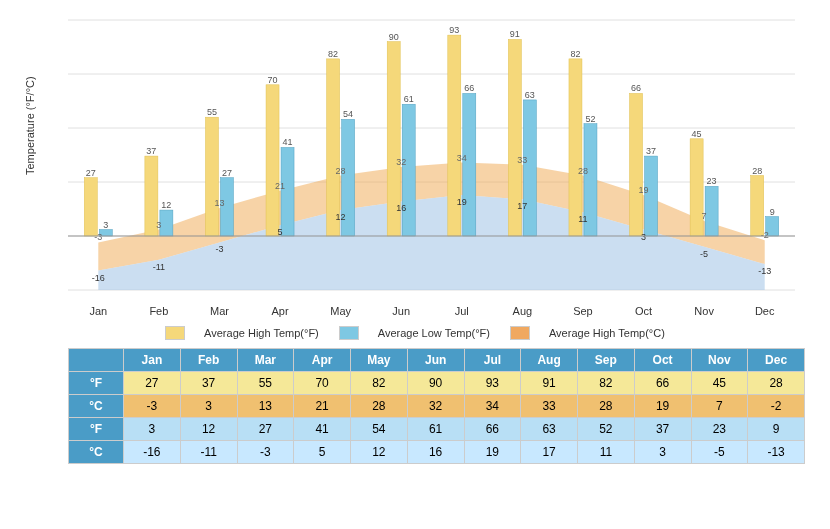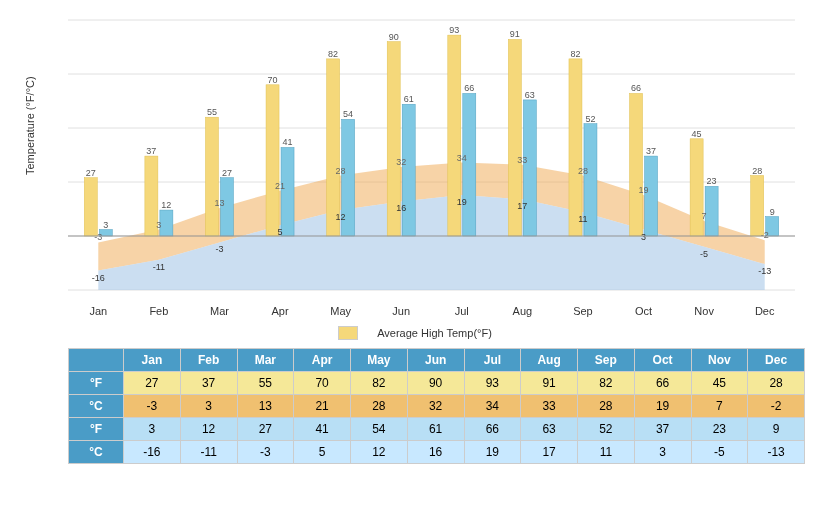--- a/index.html
+++ b/index.html
@@ -185,20 +185,28 @@
           <line x1="0" x2="727" y1="226" y2="226" stroke="#999" stroke-width="1"></line>
         </svg>
     </div>
   </div>
 
   <div class="legend">
     <div class="legend-item">
       <div class="legend-box legend-box-high-f"></div>
       <span>Average High Temp(°F)</span>
     </div>
+    <div class="legend-item">
+      <div class="legend-box legend-box-low-f"></div>
+      <span>Average Low Temp(°F)</span>
+    </div>
+    <div class="legend-item">
+      <div class="legend-box legend-box-high-c"></div>
+      <span>Average High Temp(°C)</span>
+    </div>
   </div>
 
   <div style="margin-left:48px;margin-right:5px;">
     <table class="data-table" id="data-table">
     <thead>
           <tr>
             <th style="width: 40px;"></th>
             <th>Jan</th>
             <th>Feb</th>
             <th>Mar</th>

